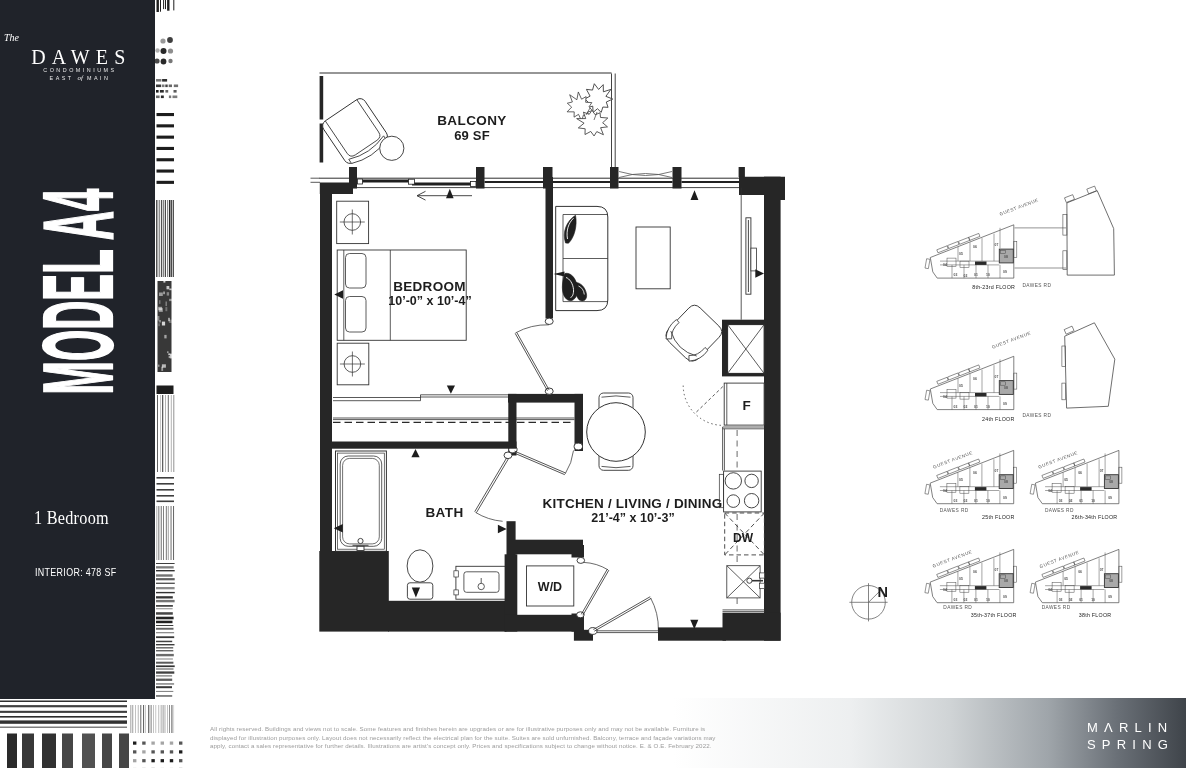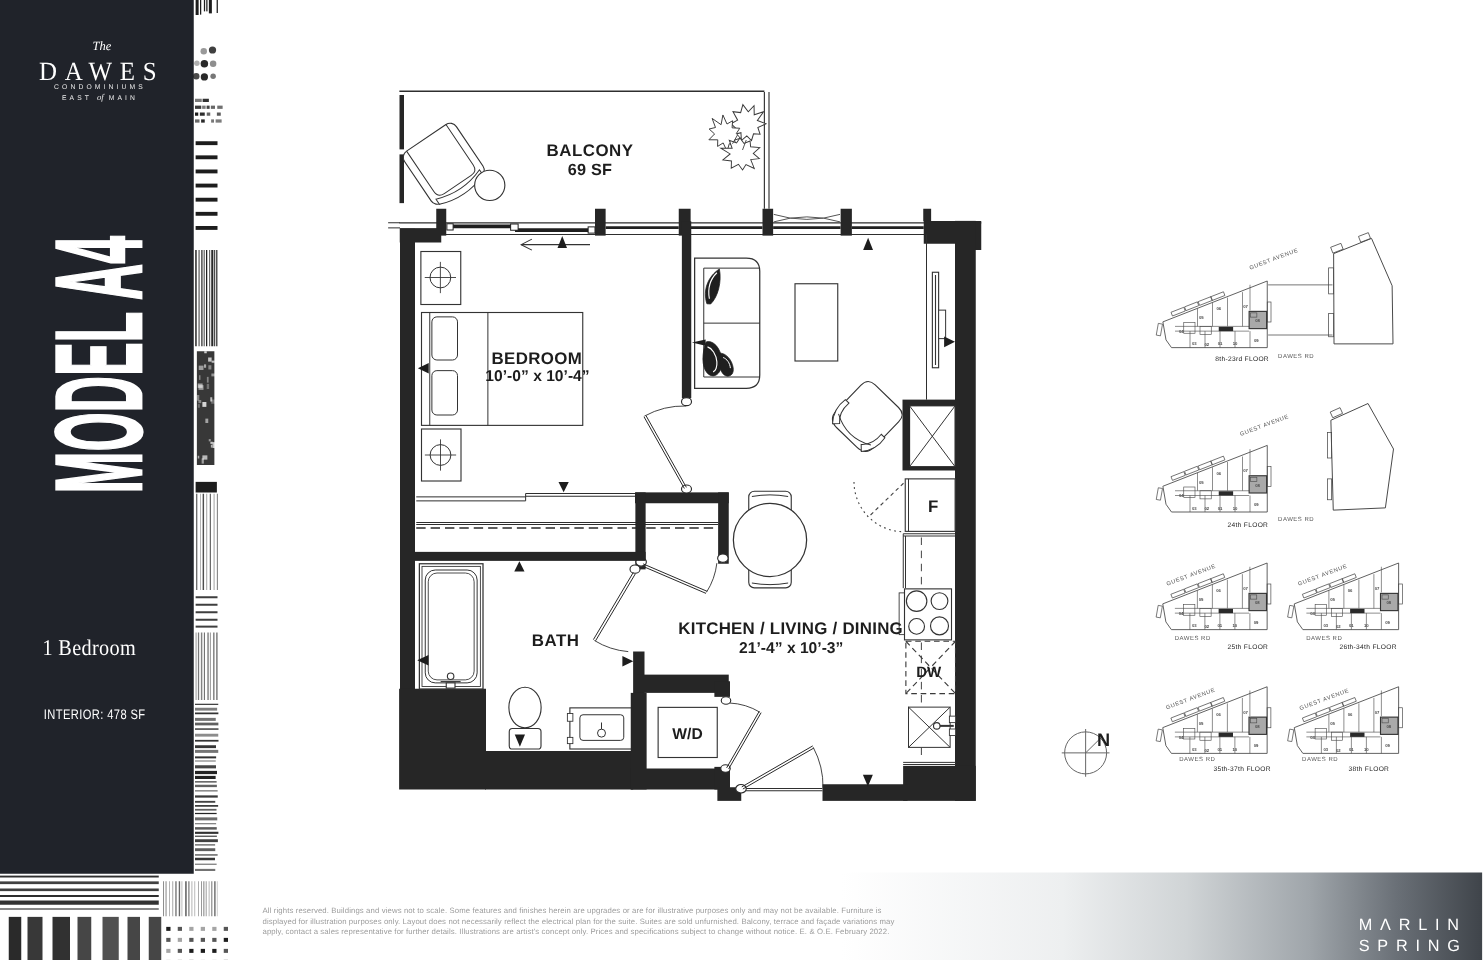--- a/index.html
+++ b/index.html
@@ -9,21 +9,21 @@
 </style>
 </head>
 <body>
 <div id="page">
 
   <div class="abs" style="left:200px;top:698px;width:986px;height:70px;
        background:linear-gradient(to right, rgba(255,255,255,0) 0%, rgba(255,255,255,0) 48%, rgba(236,238,239,0.95) 66%, #d0d4d6 76%, #9fa5aa 86%, #6a7077 93%, #3f444a 100%);"></div>
 
   <div class="abs" style="left:0;top:0;width:155px;height:699px;background:#20232a;"></div>
 
-  <div class="abs" style="left:4px;top:32px;width:155px;text-align:center;color:#fff;
+  <div class="abs" style="left:4px;top:32px;width:155px;text-align:left;color:#fff;
        font-family:'Liberation Serif',serif;font-style:italic;font-size:10px;">The</div>
 
   <div class="abs" style="left:0px;top:45px;width:163px;text-align:center;color:#fff;
        font-family:'Liberation Serif',serif;font-size:21px;letter-spacing:6.5px;transform:scaleX(0.95);transform-origin:78px 0;">DAWES</div>
 
   <div class="abs" style="left:0;top:67px;width:160px;text-align:center;color:#e8e8e8;
        font-size:5.4px;letter-spacing:2.5px;">CONDOMINIUMS</div>
 
   <div class="abs" style="left:0;top:74px;width:160px;text-align:center;color:#e8e8e8;
        font-size:5.4px;letter-spacing:2.5px;">EAST <span style="font-family:'Liberation Serif',serif;font-style:italic;font-size:7px;letter-spacing:0;text-align:right;">of</span> MAIN</div>
@@ -37,21 +37,21 @@
   <div class="abs" style="left:34px;top:508px;color:#fff;transform:scaleX(0.9);transform-origin:0 0;
        font-family:'Liberation Serif',serif;font-size:18px;letter-spacing:0.3px;">1 Bedroom</div>
 
   <div class="abs" style="left:35px;top:566px;color:#fff;font-size:11px;letter-spacing:0.4px;transform:scaleX(0.81);transform-origin:0 0;">INTERIOR: 478 SF</div>
 
   <div class="abs" style="left:210px;top:725px;width:540px;color:#9b9b9b;
        font-size:6.2px;line-height:8.6px;letter-spacing:0.1px;">
 All rights reserved. Buildings and views not to scale. Some features and finishes herein are upgrades or are for illustrative purposes only and may not be available. Furniture is<br>displayed for illustration purposes only. Layout does not necessarily reflect the electrical plan for the suite. Suites are sold unfurnished. Balcony, terrace and façade variations may<br>apply, contact a sales representative for further details. Illustrations are artist's concept only. Prices and specifications subject to change without notice. E. &amp; O.E. February 2022.
   </div>
 
-  <div class="abs" style="left:1087px;top:719px;color:#fff;font-size:13px;letter-spacing:6.2px;line-height:17.2px;margin-top:12px;">MΛRLIN<br>SPRING</div>
+  <div class="abs" style="left:1087px;top:719px;color:#fff;font-size:13px;letter-spacing:6.2px;line-height:17.2px;">MΛRLIN<br>SPRING</div>
 
   <svg class="abs" style="left:0;top:0;" width="1186" height="768" viewBox="0 0 1186 768" fill="none" stroke-linecap="butt">
 <g stroke-linecap="butt" stroke-linejoin="miter">
 
 <g stroke="#2e2e2e" fill="none">
           <line x1="319.5" y1="73" x2="611.5" y2="73" stroke-width="1.1"></line>
           <line x1="611.5" y1="73.5" x2="611.5" y2="167" stroke-width="0.9"></line>
           <line x1="615.2" y1="73.5" x2="615.2" y2="167" stroke-width="0.9"></line>
         </g>
 

